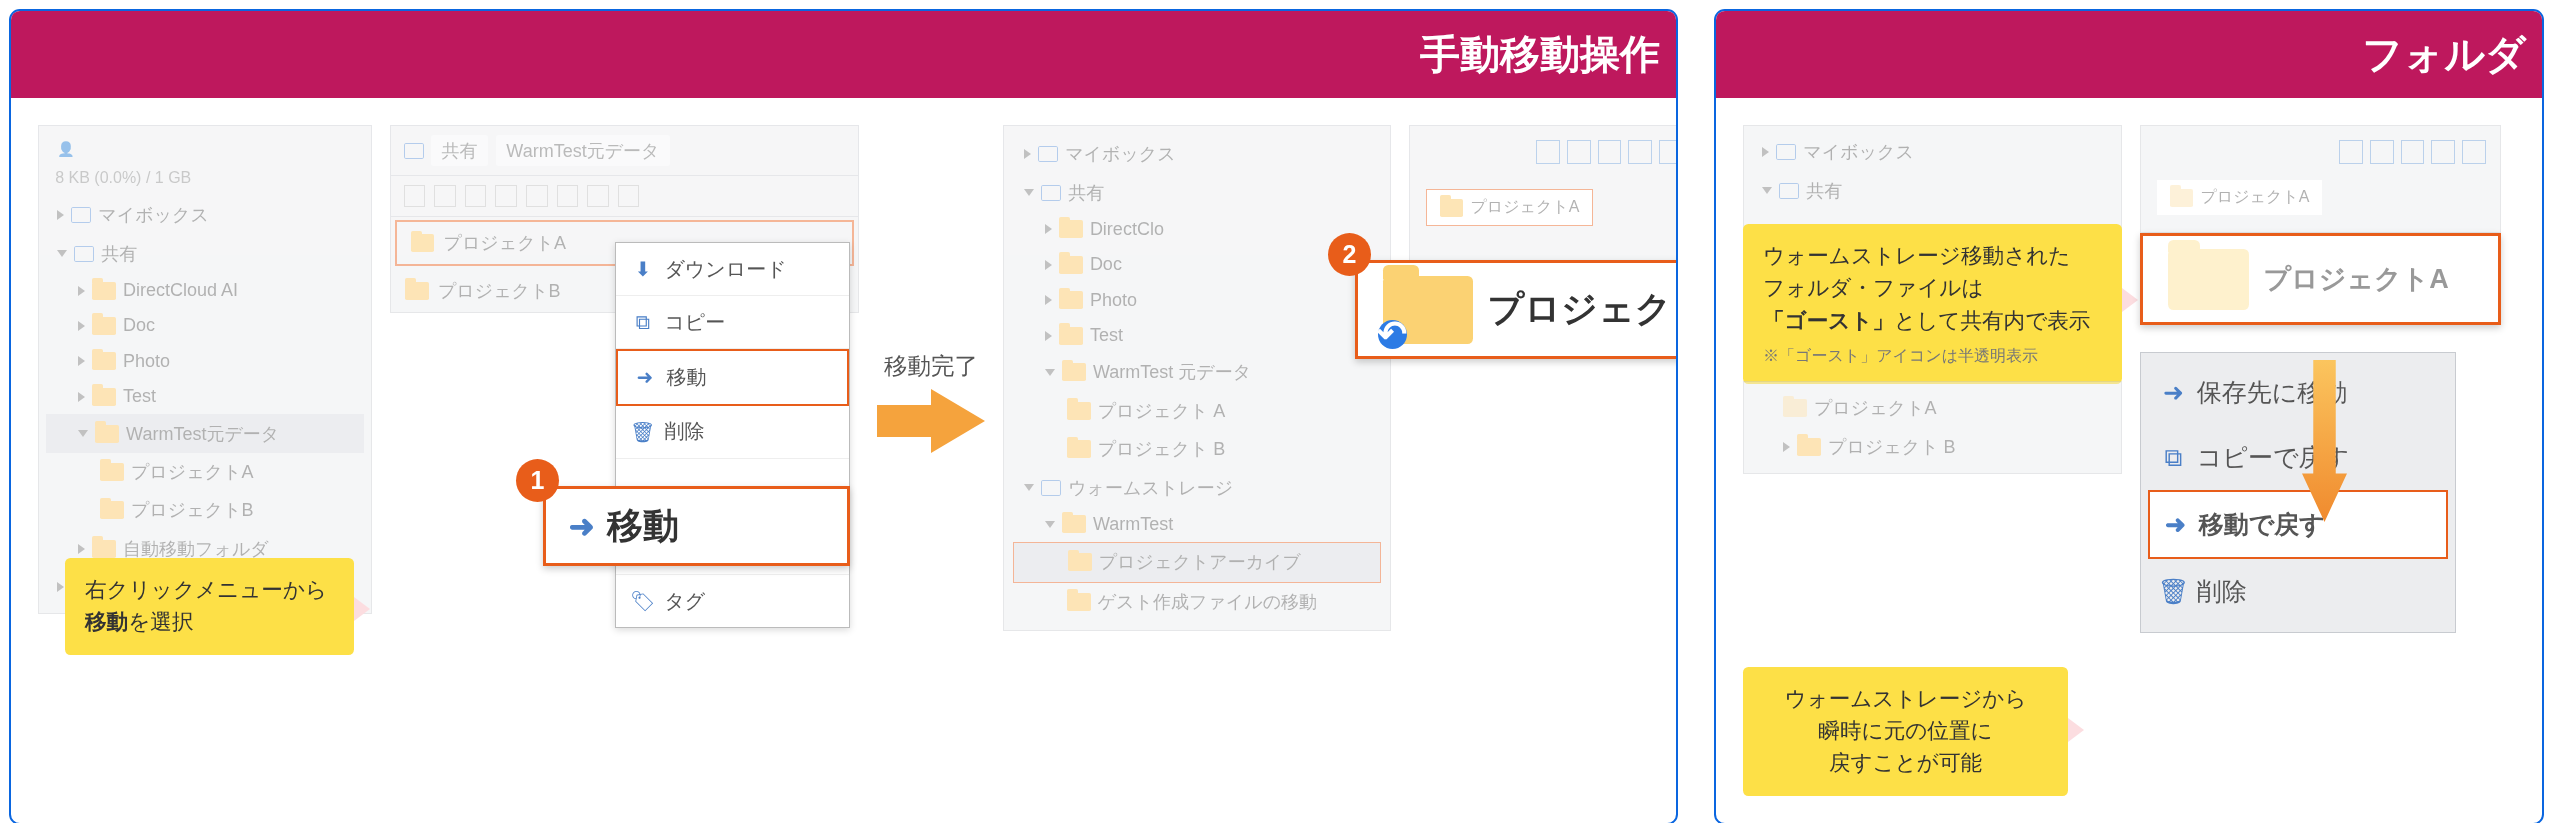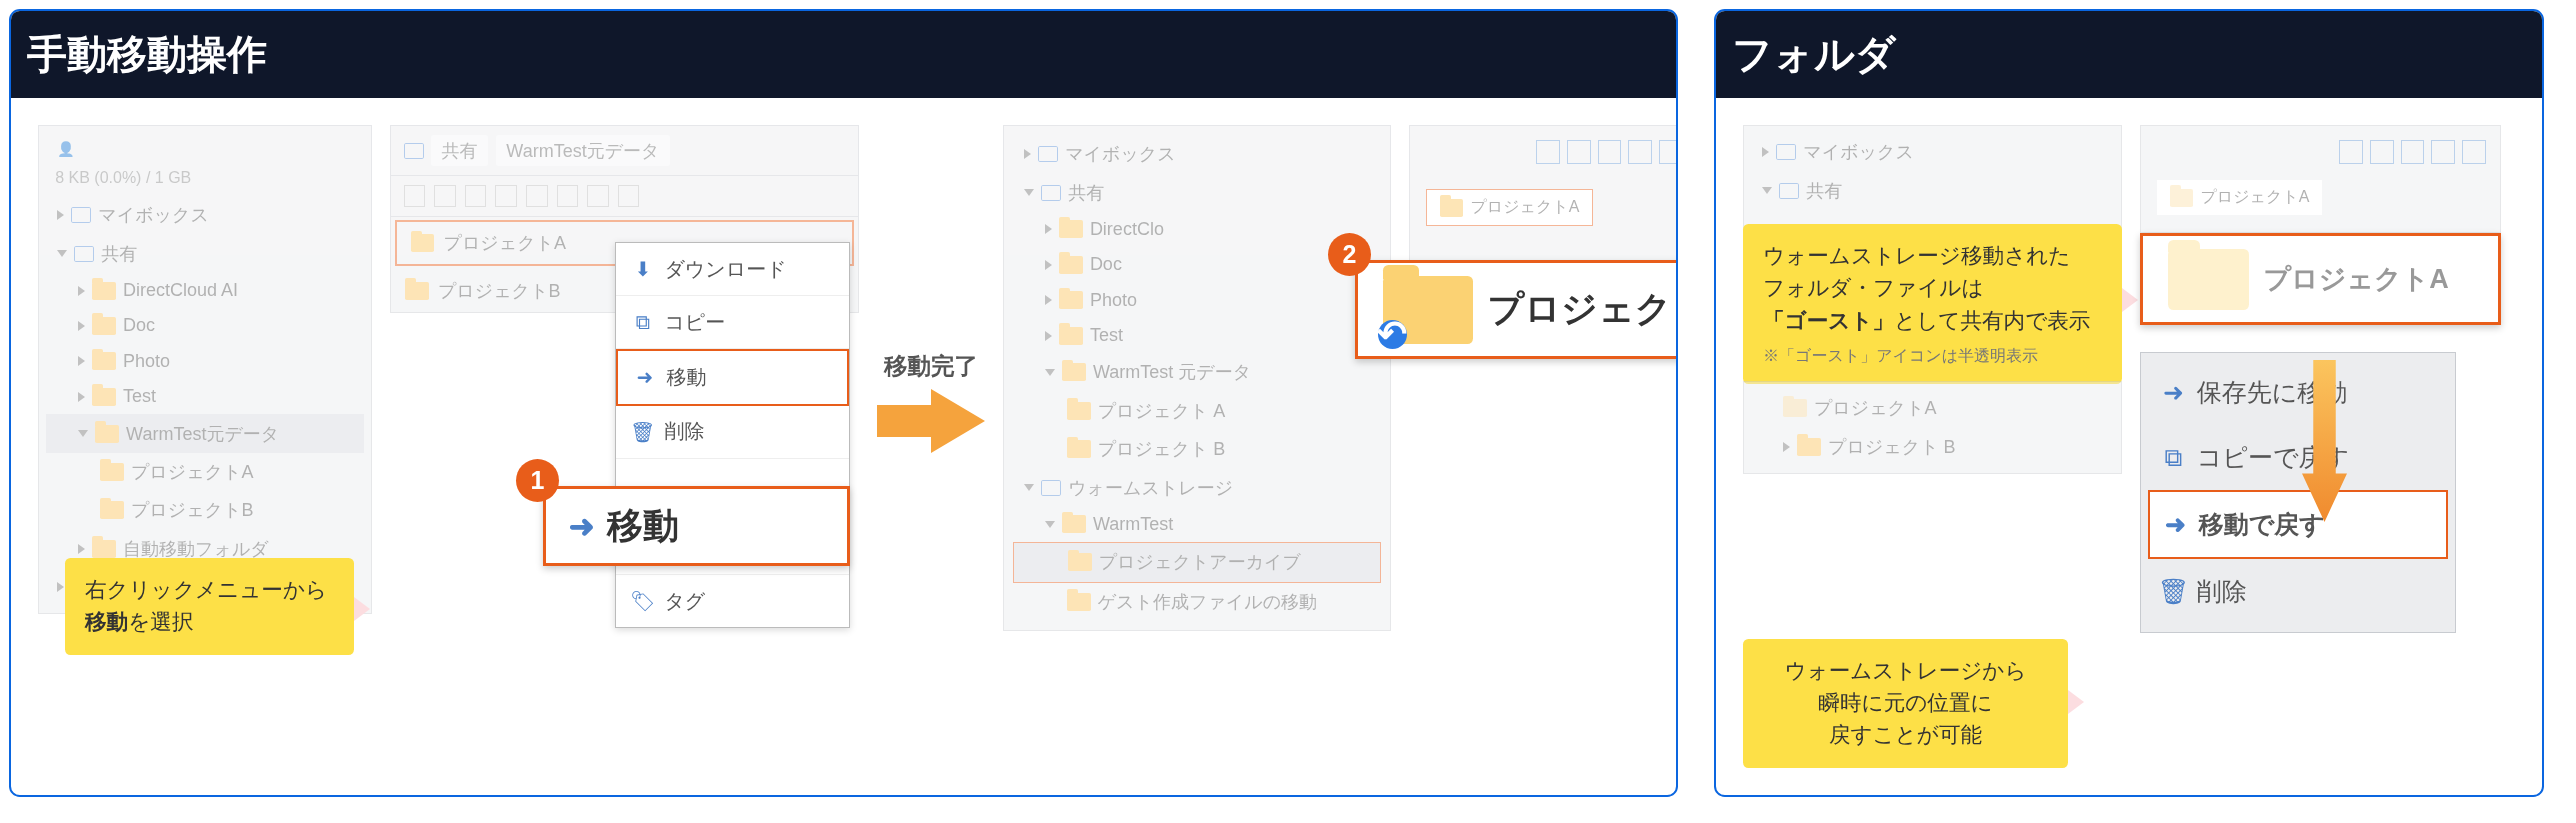--- a/index.html
+++ b/index.html
@@ -1,21 +1,21 @@
 <!DOCTYPE html>
 <html style="font-size:14.4px"><head>
 <meta charset="utf-8">
 <style>
 *{box-sizing:border-box;margin:0;padding:0}
 body{font-family:"Hiragino Sans","Yu Gothic",Meiryo,sans-serif;background:#fff;padding:9px}
 .container{display:flex;gap:36px}
 .panel{border:2.7px solid #0a66e0;border-radius:10.8px;background:#fff;overflow:hidden}
 .panel-left{flex:0 0 1669px}
 .panel-right{flex:0 0 830px}
-.panel-header{background:#0f172a;color:#fff;text-align:left;padding:16px;font-size:40px;font-weight:700}
+.panel-header{background:#be185d;color:#fff;text-align:right;padding:16px;font-size:40px;font-weight:700}
 .panel-body{padding:27px;display:flex;gap:18px;align-items:flex-start;position:relative}
 .mock{background:#eaecee;border:0.9px solid #c8cbd0;position:relative}
 .mock-sidebar{width:334px;padding:7.2px}
 .user-row{display:flex;align-items:center;gap:7.2px;padding:5.4px 7.2px}
 .storage-text{color:#888;font-size:16px;padding:3.6px 9px 9px}
 .tree-item{display:flex;align-items:center;gap:7.2px;padding:7.2px 10.8px;font-size:18px;color:#555}
 .tree-item.sub{padding-left:32px}
 .tree-item.sub2{padding-left:54px}
 .tree-item.sel{background:#d6d9de}
 .caret{width:0;height:0;display:inline-block}
@@ -35,21 +35,21 @@
 .ctx-menu{background:#fff;border:0.9px solid #bbb;box-shadow:0 1.8px 7.2px rgba(0,0,0,.15);width:235px;position:absolute}
 .ctx-item{display:flex;align-items:center;gap:10.8px;padding:12.6px 16px;font-size:20px;color:#555;border-bottom:0.9px solid #eee}
 .ctx-item:last-child{border-bottom:none}
 .ctx-item.sel-red{border:2.7px solid #e85d1a}
 .ctx-icon{width:21.6px;height:21.6px;display:inline-flex;align-items:center;justify-content:center;color:#4a7fc7}
 .badge{width:43px;height:43px;background:#e85d1a;color:#fff;border-radius:50%;display:flex;align-items:center;justify-content:center;font-size:25px;font-weight:700;position:absolute;z-index:10}
 .callout-big{background:#fff;border:3.6px solid #e85d1a;padding:12.6px 25px;display:flex;align-items:center;gap:14.4px;font-size:36px;font-weight:700;color:#333;box-shadow:0 2.7px 7.2px rgba(0,0,0,.2);position:absolute;z-index:5}
 .pink-box{background:#fde047;border-radius:5.4px;padding:16px 20px;font-size:21.6px;color:#333;line-height:1.5;position:relative}
 .pink-box::after{content:"";position:absolute;right:-16px;top:40%;border-top:12.6px solid transparent;border-bottom:12.6px solid transparent;border-left:16px solid #fcdde0}
 .arrow-complete{display:flex;flex-direction:column;align-items:center;gap:7.2px}
-.arrow-label{font-size:23.5px;font-weight:700;color:#555}
+.arrow-label{font-size:23.5px;font-weight:400;color:#555}
 .big-arrow{width:0;height:0;border-top:32px solid transparent;border-bottom:32px solid transparent;border-left:54px solid #f5a33d}
 .big-arrow::before{content:"";display:block;position:relative;left:-108px;top:-16px;width:54px;height:32px;background:#f5a33d}
 .mock-tree2{width:388px;padding:9px}
 .mock-right-col{width:289px;padding:7.2px}
 .chip{display:inline-flex;align-items:center;gap:7.2px;background:#fff;padding:7.2px 12.6px;font-size:16px;color:#555}
 .chip.hilite{border:1.8px solid #e85d1a}
 .top-icons{display:flex;gap:7.2px;justify-content:flex-end;padding:7.2px}
 .ti{width:23.5px;height:23.5px;border:0.9px solid #6b9bd4}
 .big-folder{width:90px;height:68px;background:#fbd273;border-radius:5.4px;position:relative}
 .big-folder::before{content:"";position:absolute;top:-10.8px;left:0;width:36px;height:14.4px;background:#fbd273;border-radius:5.4px 5.4px 0 0}
@@ -372,21 +372,21 @@
                 <span>移動で戻す</span>
               </div>
           <div class="rm-item">
                 <span class="ctx-icon">🗑</span>
                 <span>削除</span>
               </div>
         </div>
       </div>
     </div>
 
-    <div class="pink-box" style="width:325px;text-align:center;margin-top:6px">
+    <div class="pink-box" style="width:325px;text-align:center;margin-top:34px">
       <span>ウォームストレージから</span><br>
       <span>瞬時に元の位置に</span><br>
       <span>戻すことが可能</span>
     </div>
 
   </div>
 </div>
 
 </div>
 

